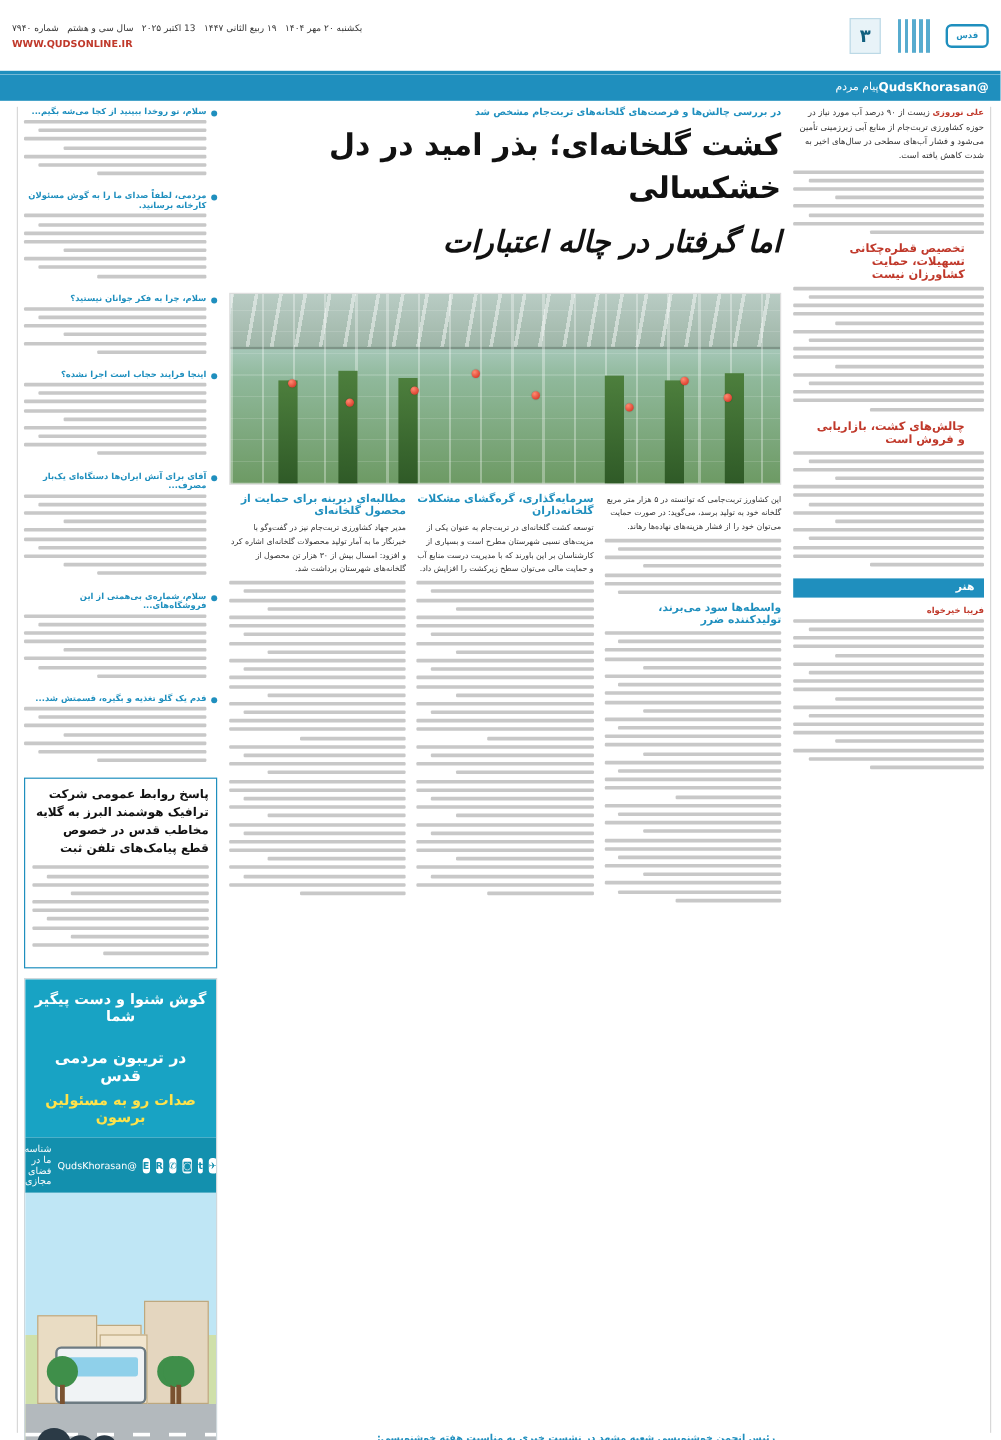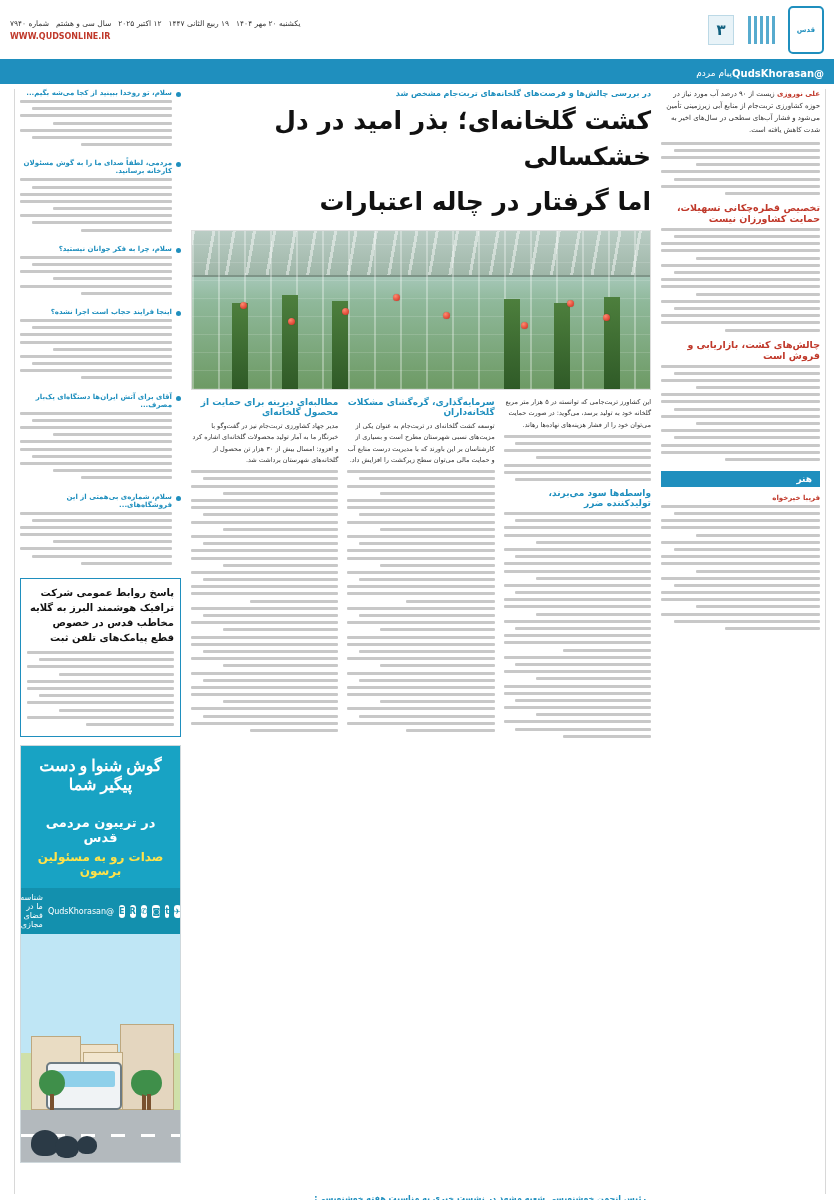--- a/index.html
+++ b/index.html
@@ -27,21 +27,21 @@
     align-items: center;
     padding: 0 10px;
     background: #fff;
   }
   .logo-block {
     display: flex;
     align-items: center;
     gap: 6px;
   }
   .logo-seal {
-    width: 36px; height: 48px;
+    width: 36px; height: 20px;
     border: 2px solid #1f8fbe;
     border-radius: 5px;
     color: #1f8fbe;
     font-size: 7px;
     line-height: 8px;
     display: flex; align-items: center; justify-content: center;
     text-align: center;
     padding: 2px;
     font-weight: bold;
   }
@@ -136,21 +136,21 @@
     font-weight: bold;
     line-height: 1.45;
     color: #111;
     text-align: right;
     margin-bottom: 8px;
   }
   .subhead-red {
     color: #c0392b;
     font-size: 9.5px;
     font-weight: bold;
-    margin: 7px 0 4px;
+    margin: 7px 16px 4px;
   }
   .subhead-blue {
     color: #1f8fbe;
     font-size: 9px;
     font-weight: bold;
     margin: 7px 0 4px;
   }
 
   
   .people-item {
@@ -225,21 +225,21 @@
     margin-top: 8px;
     border: 1px solid #cfd8dc;
     overflow: hidden;
   }
   .ad-top {
     background: #18a3c4;
     color: #fff;
     padding: 10px 8px;
     text-align: center;
   }
-  .ad-top .l1 { font-size: 16px; font-weight: bold; font-family: Liberation Serif, serif; }
+  .ad-top .l1 { font-size: 12px; font-weight: bold; }
   .ad-top .l2 { font-size: 13px; font-weight: bold; margin-top: 21px; }
   .ad-top .l3 { font-size: 12px; font-weight: bold; color: #ffe24a; margin-top: 5px; }
   .ad-social {
     background: #1390ae;
     color: #fff;
     display: flex;
     align-items: center;
     justify-content: center;
     gap: 5px;
     padding: 5px;
@@ -289,21 +289,21 @@
   <div class="masthead">
     <div class="logo-block">
       <div class="logo-seal">قدس</div>
       <div class="stripes"></div>
       <div class="page-num-box">۳</div>
     </div>
     <div class="masthead-right">
       <div class="date-line">
         <span>یکشنبه ۲۰ مهر ۱۴۰۴</span>
         <span>۱۹ ربیع الثانی ۱۴۴۷</span>
-        <span>۱۲ اکتبر ۲۰۲۵</span>
+        <span>13 اکتبر ۲۰۲۵</span>
         <span>سال سی و هشتم</span>
         <span>شماره ۷۹۴۰</span>
       </div>
       <div class="site-url">WWW.QUDSONLINE.IR</div>
     </div>
   </div>
 
   <div class="section-bar">
     <span>@QudsKhorasan</span>
     <span class="handle">پیام مردم</span>
@@ -378,21 +378,21 @@
         <div class="tl s1"></div>
         <div class="tl s3"></div>
         <div class="tl s1"></div>
       <div class="tl s2"></div>
         <div class="tl s4"></div>
     </div>
 
     <div class="col col-mid">
       <div class="kicker">در بررسی چالش‌ها و فرصت‌های گلخانه‌های تربت‌جام مشخص شد</div>
       <div class="headline-main">کشت گلخانه‌ای؛ بذر امید در دل خشکسالی</div>
-      <div class="headline-main" style="margin-bottom:10px;">اما گرفتار در چاله اعتبارات</div>
+      <div class="headline-main" style="margin-bottom:24px;font-style:italic;">اما گرفتار در چاله اعتبارات</div>
 
       <div class="photo">
         <div class="gh-roof"></div>
         <div class="gh-frame"></div>
         <div class="plantrow" style="right:30px;height:92px;"></div>
         <div class="plantrow" style="right:80px;height:86px;"></div>
         <div class="plantrow" style="right:130px;height:90px;"></div>
         <div class="plantrow" style="left:140px;height:88px;"></div>
         <div class="plantrow" style="left:90px;height:94px;"></div>
         <div class="plantrow" style="left:40px;height:86px;"></div>
@@ -609,20 +609,33 @@
       <div class="people-item">
         <div class="bullet-dot"></div>
         <div class="people-text">
           <div class="lead">سلام، شماره‌ی بی‌همتی از این فروشگاه‌های...</div>
           <div class="tl s1"></div>
             <div class="tl s2"></div>
             <div class="tl s1"></div>
             <div class="tl s1"></div>
           <div class="tl s3"></div>
             <div class="tl s1"></div>
+            <div class="tl s2"></div>
+            <div class="tl s4"></div>
+        </div>
+      </div>
+      <div class="people-item">
+        <div class="bullet-dot"></div>
+        <div class="people-text">
+          <div class="lead">قدم یک گلو تغذیه و بگیره، قسمتش شد...</div>
+          <div class="tl s1"></div>
+            <div class="tl s2"></div>
+            <div class="tl s1"></div>
+            <div class="tl s3"></div>
+          <div class="tl s1"></div>
             <div class="tl s2"></div>
             <div class="tl s4"></div>
         </div>
       </div>
 
       <div class="people-box">
         <h4>پاسخ روابط عمومی شرکت ترافیک هوشمند البرز به گلایه مخاطب قدس در خصوص قطع پیامک‌های تلفن ثبت</h4>
         <div class="tl s1"></div>
           <div class="tl s2"></div>
           <div class="tl s1"></div>

